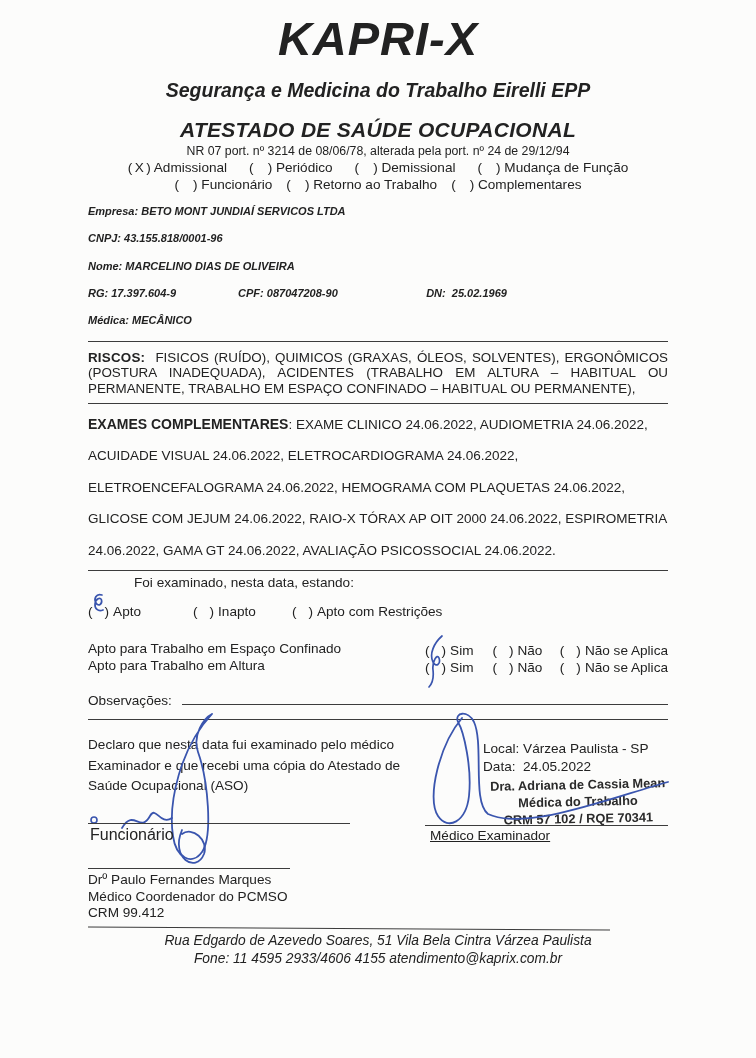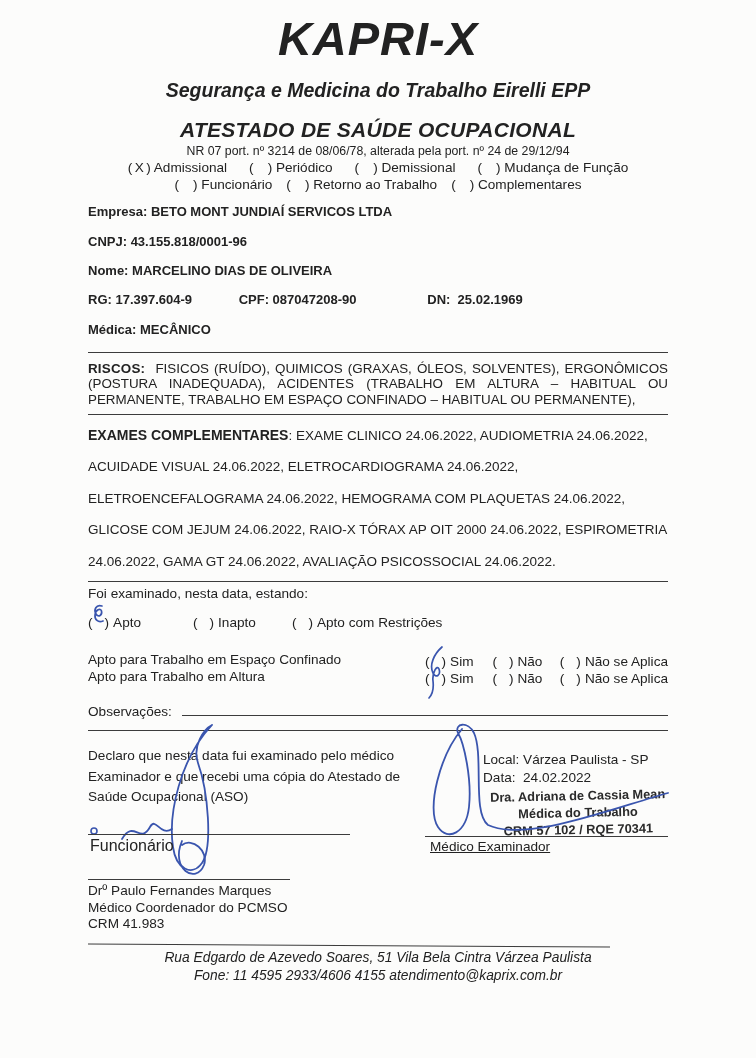--- a/index.html
+++ b/index.html
@@ -19,36 +19,36 @@
   .hdr{text-align:center;}
   .brand{font-size:47px;font-weight:bold;font-style:italic;letter-spacing:1px;line-height:1.05;}
   .subtitle{font-size:19.5px;font-weight:bold;font-style:italic;margin-top:16px;}
   .doctitle{font-size:21px;font-weight:bold;font-style:italic;margin-top:16px;letter-spacing:.3px;}
   .regulation{font-size:12.3px;margin-top:2px;}
   .typerow{display:flex;justify-content:center;gap:22px;font-size:13.6px;margin-top:2px;}
   .typerow2{gap:14px;}
   .hbox{white-space:nowrap;}
   .hslot{display:inline-block;width:14px;text-align:center;}
   
-  .fields{margin-top:13px;font-weight:bold;font-size:13px;}
+  .fields{margin-top:13px;font-weight:bold;font-style:italic;font-size:11px;}
   .field{margin-bottom:15px;line-height:1.1;}
   .inlineb{display:inline-block;}
   .w-rg{width:147px;}
   .w-cpf{width:185px;}
   
   .rule{border-top:1.3px solid var(--line);height:0;}
   
   .riscos{font-size:13.4px;line-height:15.6px;text-align:justify;padding:8px 0 6px 0;}
   .riscos b{letter-spacing:.2px;}
   
   .exames{font-size:13.5px;line-height:31.6px;padding:5px 0 3px 0;}
   .exames b{font-size:14px;}
   
   .exam{font-size:13.6px;}
-  .exam-intro{margin-top:4px;}
+  .exam-intro{margin-top:4px;margin-left:46px;}
   .optrow{margin-top:13px;display:flex;align-items:baseline;}
   .opt{white-space:nowrap;}
   .pbox{white-space:nowrap;}
   .slot{display:inline-block;width:12px;position:relative;height:1em;vertical-align:baseline;}
   .check{position:absolute;left:-2px;top:-12px;visibility:hidden;color:var(--ink-blue);}
   .opt[data-checked="true"] .check{visibility:visible;}
   .olabel{margin-left:4px;}
   .gap-inapto{margin-left:52px;}
   .gap-rest{margin-left:36px;}
   .gap-6m{margin-left:26px;}
@@ -73,21 +73,21 @@
   .sigline-med{position:absolute;left:337px;top:105px;width:243px;border-top:1.3px solid var(--line);}
   .medlabel{position:absolute;left:342px;top:108px;font-size:13.6px;text-decoration:underline;}
   .sig-svg{position:absolute;color:var(--ink-blue);}
   .sig-func{left:-28px;top:-12px;}
   .sig-med{left:328px;top:-10px;}
   
   .coord{margin-top:6px;font-size:13.6px;line-height:1.15;}
   .coord .rule-sm{width:202px;border-top:1.3px solid var(--line);margin-bottom:3px;}
   .coord div{margin-bottom:1px;}
   
-  .footer{margin-top:13px;}
+  .footer{margin-top:7px;}
   .footrule{width:522px;border-top:1.5px solid var(--line);transform:rotate(.35deg);}
   .foottext{text-align:center;font-style:italic;font-size:13.8px;line-height:1.3;margin-top:3px;}
 </style>
 </head>
 <body>
 
 <div class="page">
 
   <div class="hdr">
     <div class="brand">KAPRI-X</div>
@@ -163,21 +163,21 @@
     </div>
   </div>
 
   <div class="rule fullrule"></div>
 
   <div class="sigzone">
     <p class="declare">Declaro que nesta data fui examinado pelo médico Examinador e que recebi uma cópia do Atestado de Saúde Ocupacional (ASO)</p>
 
     <div class="localdata">
       <div><span>Local:</span> <span>Várzea Paulista - SP</span></div>
-      <div><span>Data:</span>&nbsp; <span>24.02.2022</span></div>
+      <div><span>Data:</span>&nbsp; <span>24.05.2022</span></div>
     </div>
 
     <div class="stamp">
       <div>Dra. Adriana de Cassia Mean</div>
       <div>Médica do Trabalho</div>
       <div>CRM 57 102 / RQE 70341</div>
     </div>
 
     <svg class="sig-svg sig-func" width="230" height="175" viewBox="0 0 230 175" fill="none">
       <path d="M152 6 C120 40 108 95 113 128 C116 150 132 158 142 144 C153 128 148 72 138 44 C132 27 144 10 152 6" stroke="currentColor" stroke-width="1.8" stroke-linecap="round"></path>
@@ -193,21 +193,21 @@
     <div class="sigline-func"></div>
     <div class="funclabel">Funcionário</div>
     <div class="sigline-med"></div>
     <div class="medlabel">Médico Examinador</div>
   </div>
 
   <div class="coord">
     <div class="rule-sm"></div>
     <div>Drº Paulo Fernandes Marques</div>
     <div>Médico Coordenador do PCMSO</div>
-    <div>CRM 41.983</div>
+    <div>CRM 99.412</div>
   </div>
 
   <div class="footer">
     <div class="footrule"></div>
     <div class="foottext">
       <div>Rua Edgardo de Azevedo Soares, 51 Vila Bela Cintra Várzea Paulista</div>
       <div>Fone: 11 4595 2933/4606 4155 atendimento@kaprix.com.br</div>
     </div>
   </div>
 

